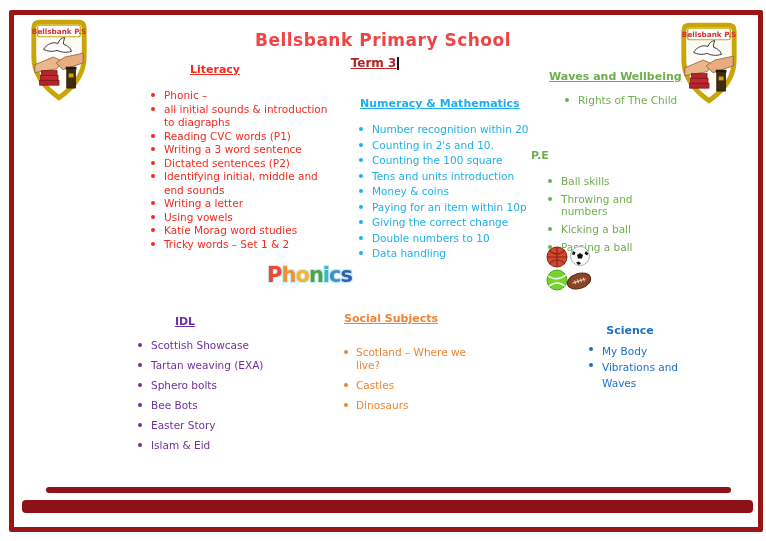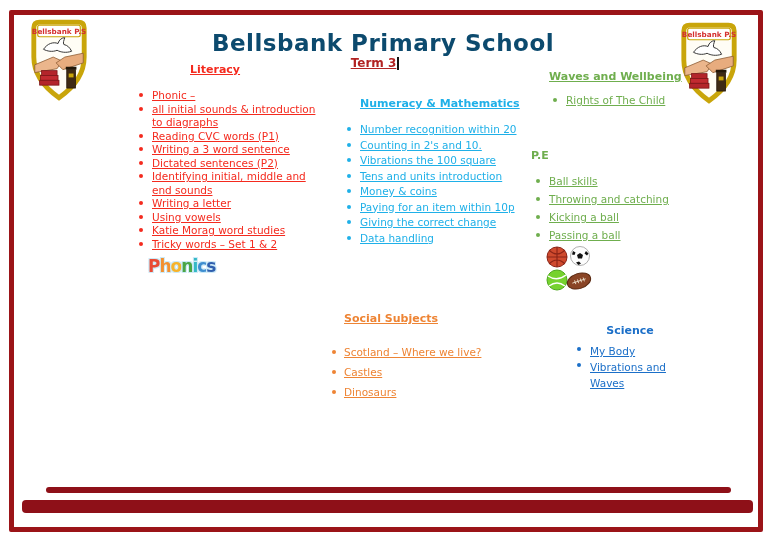--- a/index.html
+++ b/index.html
@@ -1,30 +1,30 @@
 <!DOCTYPE html>
 <html><head>
 <meta charset="utf-8">
 <style>
   html,body{margin:0;padding:0;background:#fff;}
   .page{position:relative;width:766px;height:541px;background:#ffffff;
         font-family:"DejaVu Sans",sans-serif;overflow:hidden;}
   .frame{position:absolute;left:9px;top:10px;width:744px;height:512px;
          border:5px solid #9B1418;border-radius:2px;}
   .doc-title{position:absolute;left:0;right:0;top:30px;text-align:center;
-             font-size:23px;font-weight:bold;color:#0c4a6e;letter-spacing:.5px;}
+             font-size:17px;font-weight:bold;color:#ef4444;letter-spacing:.5px;}
   .subtitle-row{position:absolute;left:0;right:0;top:56px;display:flex;
                 justify-content:center;align-items:center;transform:translateX(-8px);}
   .subtitle{font-size:12px;font-weight:bold;color:#B22323;text-decoration:underline;}
   .caret{width:2px;height:13px;background:#111;margin-left:1px;}
 
   .section{position:absolute;font-size:10.5px;}
   .sec-head{font-weight:bold;text-decoration:underline;line-height:15px;font-size:11px;}
   .sec-head.no-underline{text-decoration:none;}
-  ul{list-style:none;margin:0;padding:0;text-decoration:underline;}
+  ul{list-style:none;margin:12px;padding:0;}
   li{position:relative;white-space:pre-line;}
   li::before{content:"";position:absolute;left:-13px;top:4px;width:4px;height:4px;
              border-radius:50%;background:currentColor;}
 
   .sec-literacy{left:152px;top:62px;width:200px;}
   .sec-literacy .sec-head{padding-left:38px;}
   .sec-literacy ul{margin-top:12px;}
   .sec-literacy li{line-height:13.5px;}
 
   .sec-numeracy{left:360px;top:96px;width:185px;}
@@ -47,23 +47,23 @@
   .sec-social{left:344px;top:311px;width:150px;}
   .sec-social ul{margin-top:20px;}
   .sec-social li{line-height:13px;margin-bottom:7px;}
   .sec-social li::before{left:-12px;}
 
   .sec-science{left:590px;top:323px;width:110px;}
   .sec-science .sec-head{width:60px;margin-left:10px;text-align:center;}
   .sec-science ul{margin-top:5px;}
   .sec-science li{line-height:16px;}
 
-  .phonics{margin-top:5px;margin-left:-4px;font-size:17px;font-weight:bold;
+  .phonics{margin-top:5px;margin-left:-4px;font-size:21px;font-weight:bold;
            letter-spacing:-1px;
-           text-shadow:1px 1px 0 #cdeaf7,-1px 1px 0 #cdeaf7,1px -1px 0 #cdeaf7,-1px -1px 0 #cdeaf7;}
+           text-shadow:1px 1px 0 #cdeaf7,-1px 1px 0 #cdeaf7,1px -1px 0 #cdeaf7,-1px -1px 0 #cdeaf7;text-align:right;}
   .crest{position:absolute;width:62px;height:90px;}
   .crest-left{left:28px;top:14px;}
   .crest-right{left:678px;top:17px;}
   .balls{position:absolute;left:545px;top:246px;width:48px;height:46px;}
 
   .bar{position:absolute;background:#8E1018;}
   .bar-thin{left:46px;top:487px;width:685px;height:6px;border-radius:3px;}
   .bar-thick{left:22px;top:500px;width:731px;height:13px;border-radius:4px;}
 </style>
 </head>
@@ -139,41 +139,42 @@
     <div class="phonics">
       <span style="color: rgb(233, 75, 53);">P</span><span style="color: rgb(243, 144, 47);">h</span><span style="color: rgb(247, 179, 42);">o</span><span style="color: rgb(74, 165, 70);">n</span><span style="color: rgb(53, 185, 198);">i</span><span style="color: rgb(62, 142, 208);">c</span><span style="color: rgb(47, 95, 174);">s</span>
     </div>
   </div>
 
   <div class="section sec-numeracy" style="color: rgb(31, 176, 232);">
     <div class="sec-head">Numeracy &amp; Mathematics</div>
     <ul>
       <li>Number recognition within 20</li>
       <li>Counting in 2's and 10.</li>
-      <li>Vibrations the 100 square</li>
+      <li>Counting the 100 square</li>
       <li>Tens and units introduction</li>
       <li>Money &amp; coins</li>
       <li>Paying for an item within 10p</li>
       <li>Giving the correct change</li>
+      <li>Double numbers to 10</li>
       <li>Data handling</li>
     </ul>
   </div>
 
   <div class="section sec-health" style="color: rgb(111, 174, 78);">
     <div class="sec-head">Waves and Wellbeing</div>
     <ul>
       <li>Rights of The Child</li>
     </ul>
   </div>
 
   <div class="section sec-pe" style="color: rgb(111, 174, 78);">
     <div class="sec-head no-underline">P.E</div>
     <ul>
       <li>Ball skills</li>
-      <li>Throwing and catching</li>
+      <li>Throwing and numbers</li>
       <li>Kicking a ball</li>
       <li>Passing a ball</li>
     </ul>
   </div>
 
   <svg class="balls" viewBox="0 0 48 46">
     <g>
       <circle cx="12" cy="11" r="10" fill="#cf4a2e" stroke="#8a2417" stroke-width="1"></circle>
       <path d="M2,11 H22 M12,1 V21 M4,4 Q12,12 20,4 M4,18 Q12,10 20,18" fill="none" stroke="#8a2417" stroke-width="1.1"></path>
     </g>
@@ -187,20 +188,31 @@
     <g>
       <circle cx="12" cy="34" r="10" fill="#76d22f" stroke="#4ea81e" stroke-width="1"></circle>
       <path d="M3,30 Q12,36 21,29 M4,40 Q12,34 20,40" fill="none" stroke="#ffffff" stroke-width="1.4"></path>
     </g>
     <g transform="rotate(-18 34 35)">
       <ellipse cx="34" cy="35" rx="12" ry="7.5" fill="#8a4526" stroke="#5b2a12" stroke-width="1"></ellipse>
       <path d="M27,35 H41 M30,33 V37 M33,33 V37 M36,33 V37 M39,33 V37" stroke="#e8d9c4" stroke-width="0.9"></path>
     </g>
   </svg>
 
+  <div class="section sec-idl" style="color: rgb(112, 48, 160);">
+    <div class="sec-head">IDL</div>
+    <ul>
+      <li>Scottish Showcase</li>
+      <li>Tartan weaving (EXA)</li>
+      <li>Sphero bolts</li>
+      <li>Bee Bots</li>
+      <li>Easter Story</li>
+      <li>Islam &amp; Eid</li>
+    </ul>
+  </div>
 
   <div class="section sec-social" style="color: rgb(238, 132, 52);">
     <div class="sec-head">Social Subjects</div>
     <ul>
       <li>Scotland – Where we live?</li>
       <li>Castles</li>
       <li>Dinosaurs</li>
     </ul>
   </div>
 

